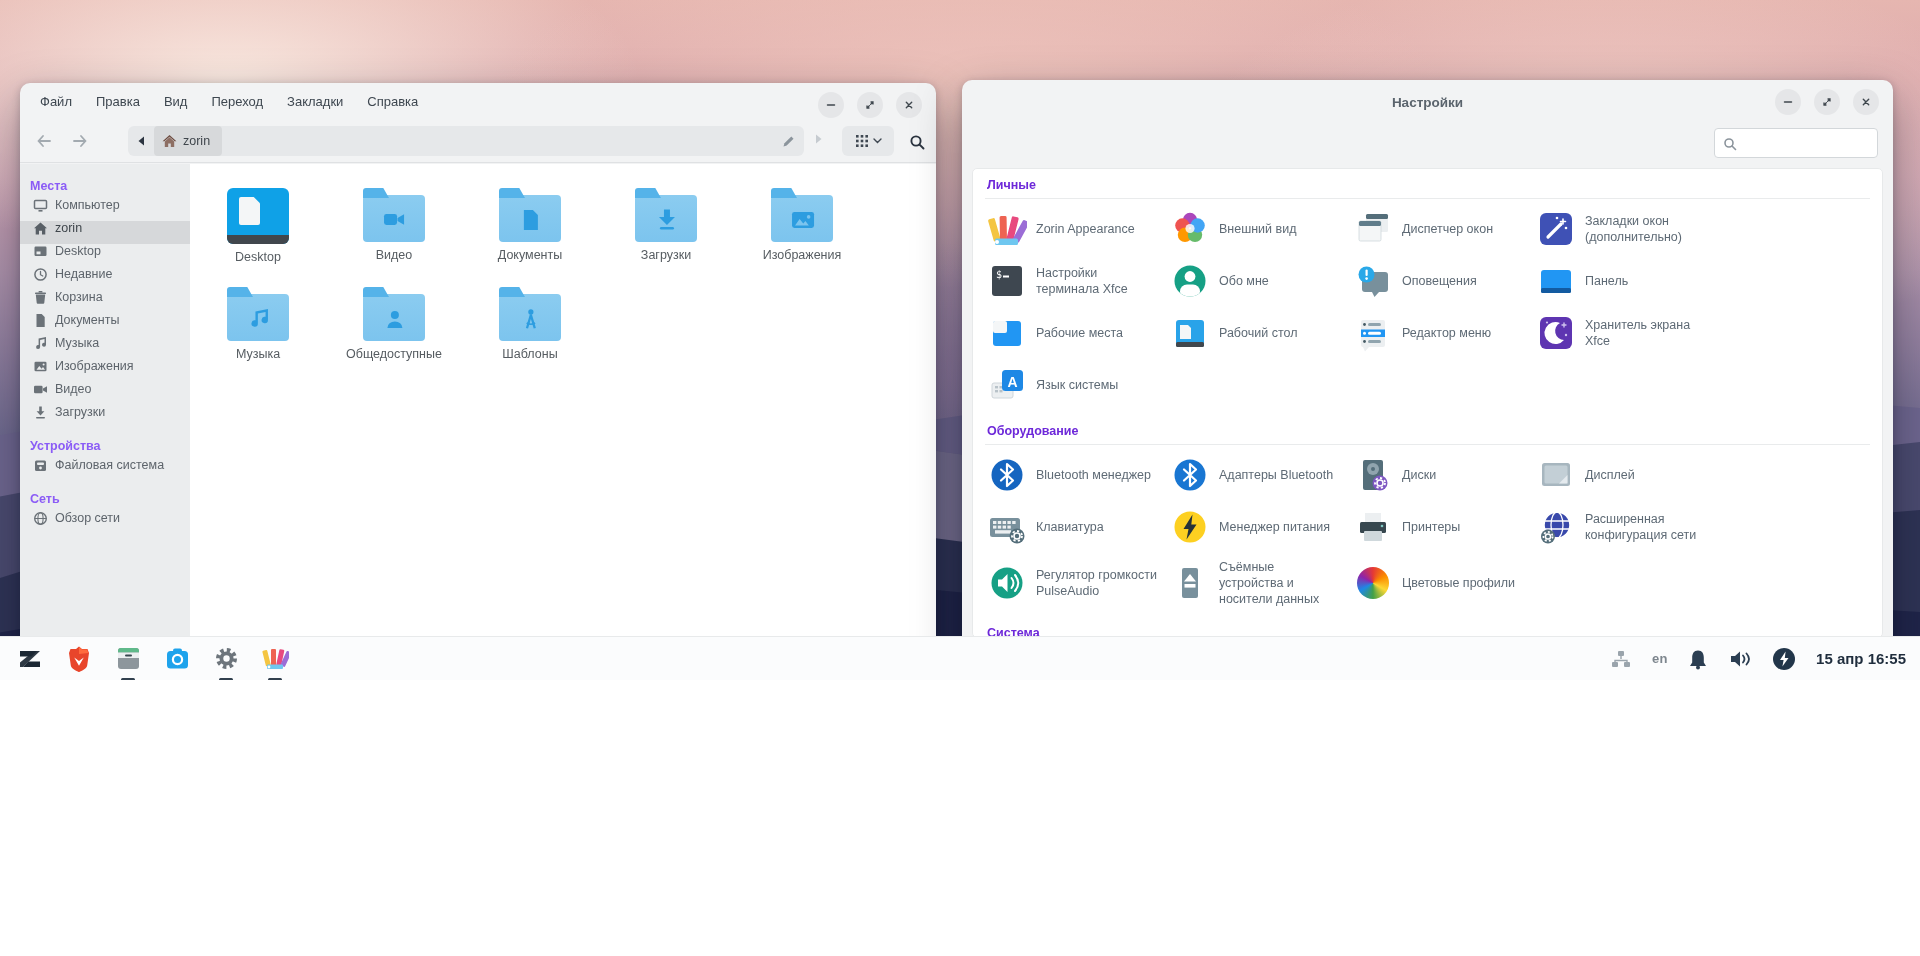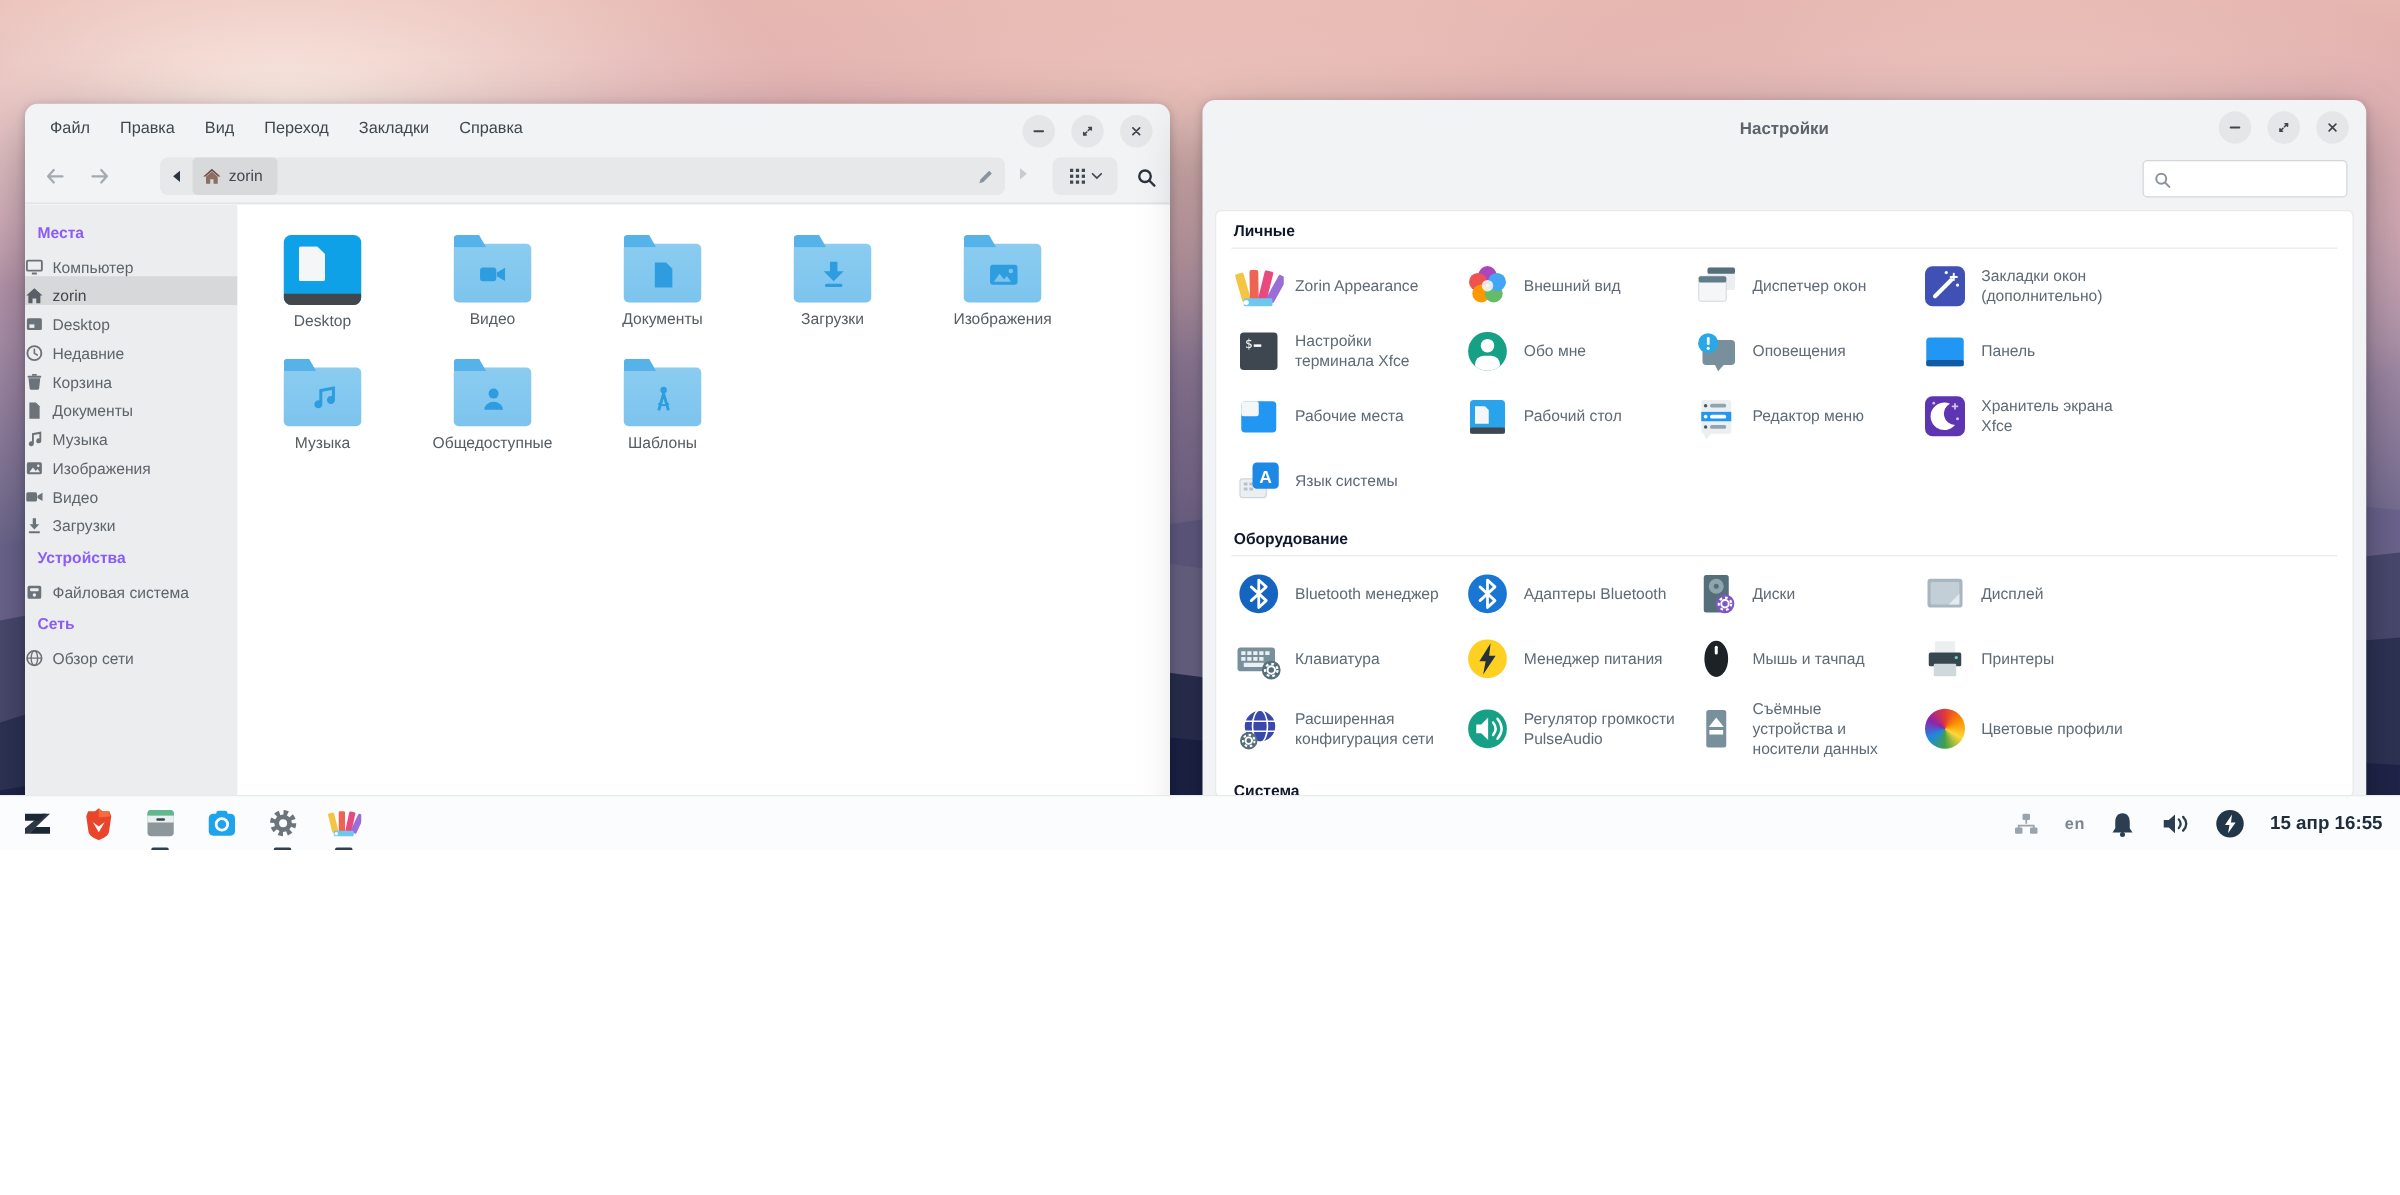--- a/index.html
+++ b/index.html
@@ -38,41 +38,41 @@
   .pb-left { width:26px; display:flex; justify-content:center; cursor:pointer; }
   .chip { height:30px; display:flex; align-items:center; gap:6px; background:#d7d9db; border-radius:4px; padding:0 12px 0 8px; cursor:pointer; }
   .chip span { font-size:12.5px; color:#3f464c; }
   .pb-pencil { margin-left:auto; margin-right:8px; cursor:pointer; display:flex; }
   .fwd-crumb { position:absolute; left:794px; top:14px; cursor:default; display:flex; }
   .viewbtn { position:absolute; left:822px; top:7px; width:52px; height:30px; background:#e6e8ea; border-radius:6px; display:flex; align-items:center; justify-content:center; gap:4px; cursor:pointer; }
   .searchbtn { position:absolute; left:884px; top:10px; width:26px; height:26px; display:flex; align-items:center; justify-content:center; cursor:pointer; }
   .fm-body { position:absolute; top:81px; bottom:0; left:0; right:0; display:flex; }
   .sb { width:170px; background:#ebedee; padding-top:10px; flex:0 0 170px; }
   .sbh { height:24px; line-height:24px; padding:0 10px; font-size:12.5px; font-weight:bold; color:#8b5cf6; }
-  .sbi { height:23px; display:flex; align-items:flex-end; gap:7px; font-size:12.5px; color:#5d646b; cursor:pointer; }
+  .sbi { height:23px; display:flex; align-items:flex-start; gap:7px; padding-left:13px; font-size:12.5px; color:#5d646b; cursor:pointer; }
   .sbi.sel { background:#d6d8da; color:#3f464c; }
   .sbi svg { flex:0 0 15px; }
   .fg { flex:1; background:#fff; padding:16px 0 0 0; display:grid; grid-template-columns:repeat(5,136px); grid-auto-rows:99px; align-content:start; }
   .fi { display:flex; flex-direction:column; align-items:center; cursor:pointer; }
   .fi .flabel { margin-top:6px; font-size:12.5px; color:#565c61; }
   .fold { position:relative; width:62px; height:47px; margin-top:15px; background:linear-gradient(180deg,#8bccf0,#7cc4ee); border-radius:4px; }
   .fold::before { content:""; position:absolute; top:-7px; left:0; width:26px; height:10px; background:#55b3e9; border-radius:3px 2px 0 0; clip-path:polygon(0 0,78% 0,100% 100%,0 100%); }
   .fold svg { position:absolute; left:50%; top:50%; transform:translate(-46%,-46%); }
   .deskic { position:relative; width:62px; height:56px; margin-top:8px; background:#0fa1e7; border-radius:6px; overflow:hidden; }
   .deskic .page { position:absolute; left:12px; top:9px; width:21px; height:28px; background:#f4f6f7; border-radius:2px; clip-path:polygon(0 0,70% 0,100% 22%,100% 100%,0 100%); }
   .deskic .bar { position:absolute; left:0; right:0; bottom:0; height:9px; background:#41474d; }
 
   
   .st { left:962px; top:80px; width:931px; height:600px; }
   .sttl { position:absolute; top:0; left:0; right:0; height:44px; text-align:center; line-height:46px; font-size:13.5px; font-weight:bold; color:#5b646d; }
   .stsearch { position:absolute; right:15px; top:48px; width:164px; height:30px; background:#fff; border:1px solid #d3d7da; border-radius:4px; }
   .stsearch svg { position:absolute; left:8px; top:8px; }
   .stsearch input { position:absolute; inset:0; border:none; outline:none; background:transparent; padding-left:28px; font-size:12.5px; color:#3f464c; font-family:inherit; }
   .stcard { position:absolute; left:10px; right:10px; top:88px; bottom:42px; background:#fff; border-radius:5px; border:1px solid #e7e9ea; overflow:hidden; }
-  .sech { margin:0 12px; padding:9px 2px 6px; font-size:12.5px; font-weight:bold; color:#0f172a; border-bottom:1px solid #e9ebec; }
+  .sech { margin:0 12px; padding:9px 2px 6px; font-size:12.5px; font-weight:bold; color:#6d28d9; border-bottom:1px solid #e9ebec; }
   .secg { display:grid; grid-template-columns:repeat(4,183px); padding:4px 0 4px 10px; }
   .it { display:flex; align-items:center; gap:9px; padding:6px 4px; border-radius:4px; cursor:pointer; }
   .lab { font-size:12.5px; color:#5e6a75; line-height:1.28; max-width:122px; }
   .ic { width:40px; height:40px; flex:0 0 40px; display:flex; align-items:center; justify-content:center; }
   .stbtn { position:absolute; bottom:12px; height:28px; border:none; border-radius:6px; background:#e7e9eb; font-size:12.5px; color:#5f6870; padding:0 24px; cursor:pointer; font-family:inherit; }
   .b-help { left:12px; }
   .b-all { right:124px; color:#b8bec4; }
   .b-close { right:12px; }
 
   
@@ -617,29 +617,20 @@
               <svg width="40" height="40">
                 <circle cx="20" cy="20" r="15.5" fill="#fdd021"></circle>
                 <path d="M22.5 7.5 L13.5 22 h5 L16.5 32.5 L26.5 17.5 h-5.2 Z" fill="#263238"></path>
               </svg>
             </span>
           <span class="lab">Менеджер питания</span>
         </div>
         <div class="it">
           <span class="ic">
               <svg width="40" height="40">
-                <ellipse cx="20" cy="20" rx="9.5" ry="14.5" fill="#1d2226"></ellipse>
-                <rect x="18.8" y="9.5" width="2.4" height="7" rx="1.2" fill="#fff"></rect>
-              </svg>
-            </span>
-          <span class="lab">Мышь и тачпад</span>
-        </div>
-        <div class="it">
-          <span class="ic">
-              <svg width="40" height="40">
                 <rect x="12" y="6" width="16" height="9" fill="#eceff1"></rect>
                 <rect x="7" y="15" width="26" height="11" rx="1.5" fill="#37474f"></rect>
                 <rect x="11" y="24" width="18" height="10" rx="1" fill="#cfd8dc"></rect>
                 <circle cx="29" cy="19" r="1.3" fill="#80cbc4"></circle>
               </svg>
             </span>
           <span class="lab">Принтеры</span>
         </div>
         <div class="it">
           <span class="ic">

